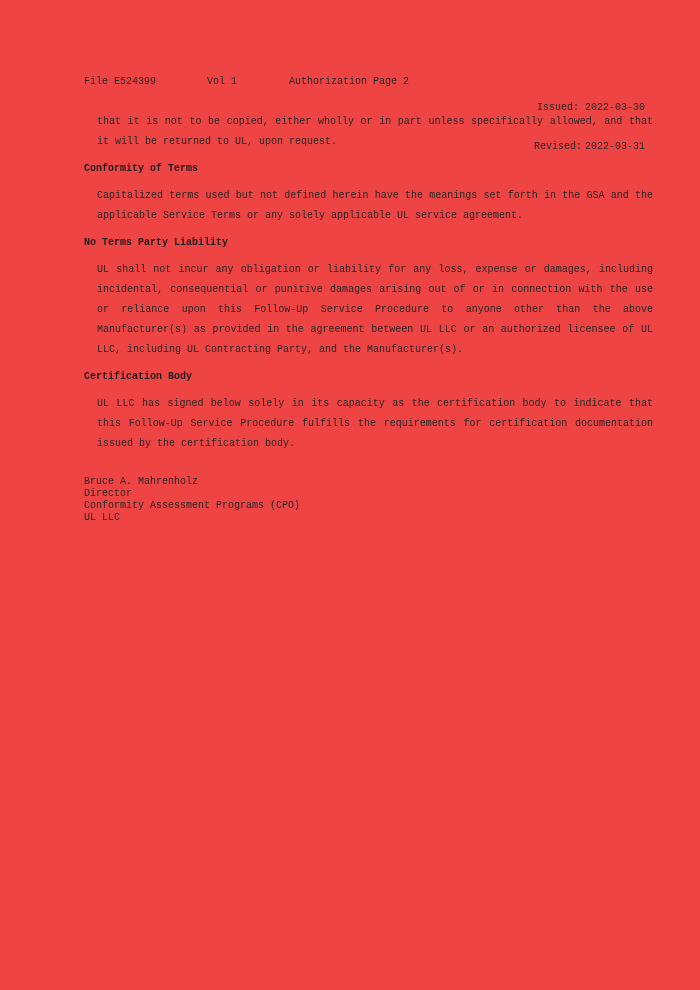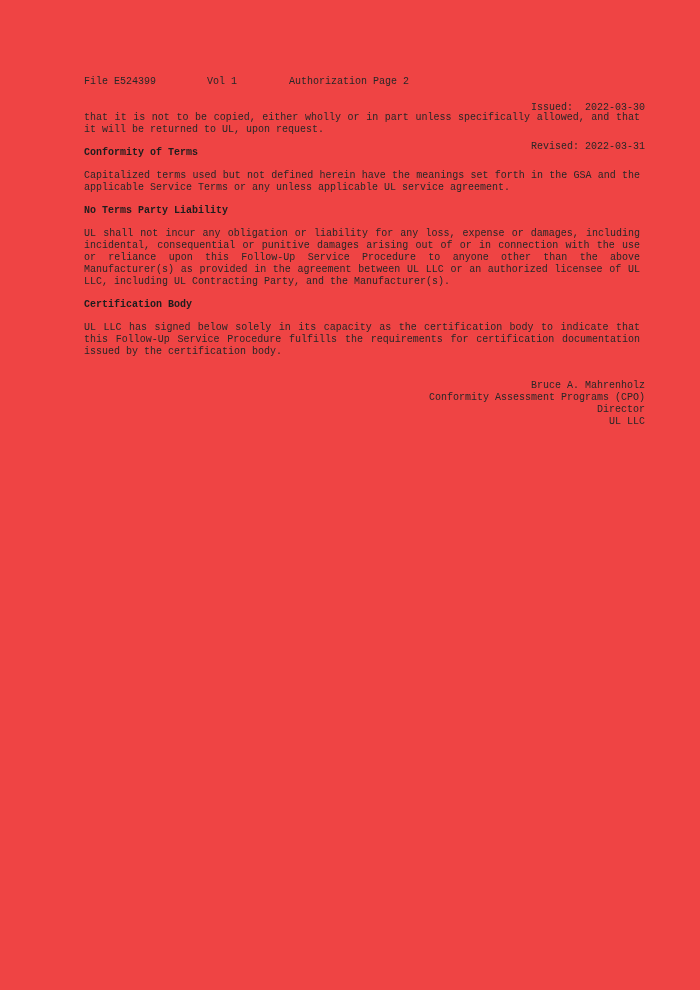--- a/index.html
+++ b/index.html
@@ -31,43 +31,43 @@
   .hdr {
     position: relative;
     height: 26px;
     line-height: 13px;
     white-space: pre;
   }
   .hdr-file   { position: absolute; left: 0;     top: 0; }
   .hdr-vol    { position: absolute; left: 123px; top: 0; }
   .hdr-title  { position: absolute; left: 205px; top: 0; }
   .hdr-dates  { position: absolute; right: 0;    top: 0; }
-  .date-row   { display: flex; }
+  .date-row   { display: flex; text-align: center; }
   .date-label { display: inline-block; width: 54px; white-space: pre; }
   .date-value { white-space: pre; }
   
   .para {
     width: 556px;
-    line-height: 12px;
+    line-height: 20px;
     text-align: justify;
-    margin: 11px 0 0 0;
+    margin: 11px 0 0 13px;
   }
   .heading {
     width: 556px;
     line-height: 12px;
     font-weight: bold;
     margin: 11px 0 0 0;
     color: #1d1d1d;
   }
   
   .sig {
     margin-top: 22px;
     line-height: 12px;
   }
-  .sig div { white-space: pre; text-align: right; }
+  .sig div { white-space: pre; }
 </style>
 </head>
 <body>
 
 <div class="page">
   <div class="content">
 
     <div class="hdr">
       <span class="hdr-file">File E524399</span>
       <span class="hdr-vol">Vol 1</span>
@@ -80,29 +80,29 @@
         <span class="date-row">
           <span class="date-label">Revised:</span>
           <span class="date-value">2022-03-31</span>
         </span>
       </span>
     </div>
 
     <div class="para">that it is not to be copied, either wholly or in part unless specifically allowed, and that it will be returned to UL, upon request.</div>
 
     <div class="heading">Conformity of Terms</div>
-    <div class="para">Capitalized terms used but not defined herein have the meanings set forth in the GSA and the applicable Service Terms or any unless applicable UL service agreement.</div>
+    <div class="para">Capitalized terms used but not defined herein have the meanings set forth in the GSA and the applicable Service Terms or any solely applicable UL service agreement.</div>
 
     <div class="heading">No Terms Party Liability</div>
     <div class="para">UL shall not incur any obligation or liability for any loss, expense or damages, including incidental, consequential or punitive damages arising out of or in connection with the use or reliance upon this Follow-Up Service Procedure to anyone other than the above Manufacturer(s) as provided in the agreement between UL LLC or an authorized licensee of UL LLC, including UL Contracting Party, and the Manufacturer(s).</div>
 
     <div class="heading">Certification Body</div>
     <div class="para">UL LLC has signed below solely in its capacity as the certification body to indicate that this Follow-Up Service Procedure fulfills the requirements for certification documentation issued by the certification body.</div>
 
     <div class="sig">
       <div>Bruce A. Mahrenholz</div>
+      <div>Director</div>
       <div>Conformity Assessment Programs (CPO)</div>
-      <div>Director</div>
       <div>UL LLC</div>
     </div>
 
   </div>
 </div>
 
 </body></html>

